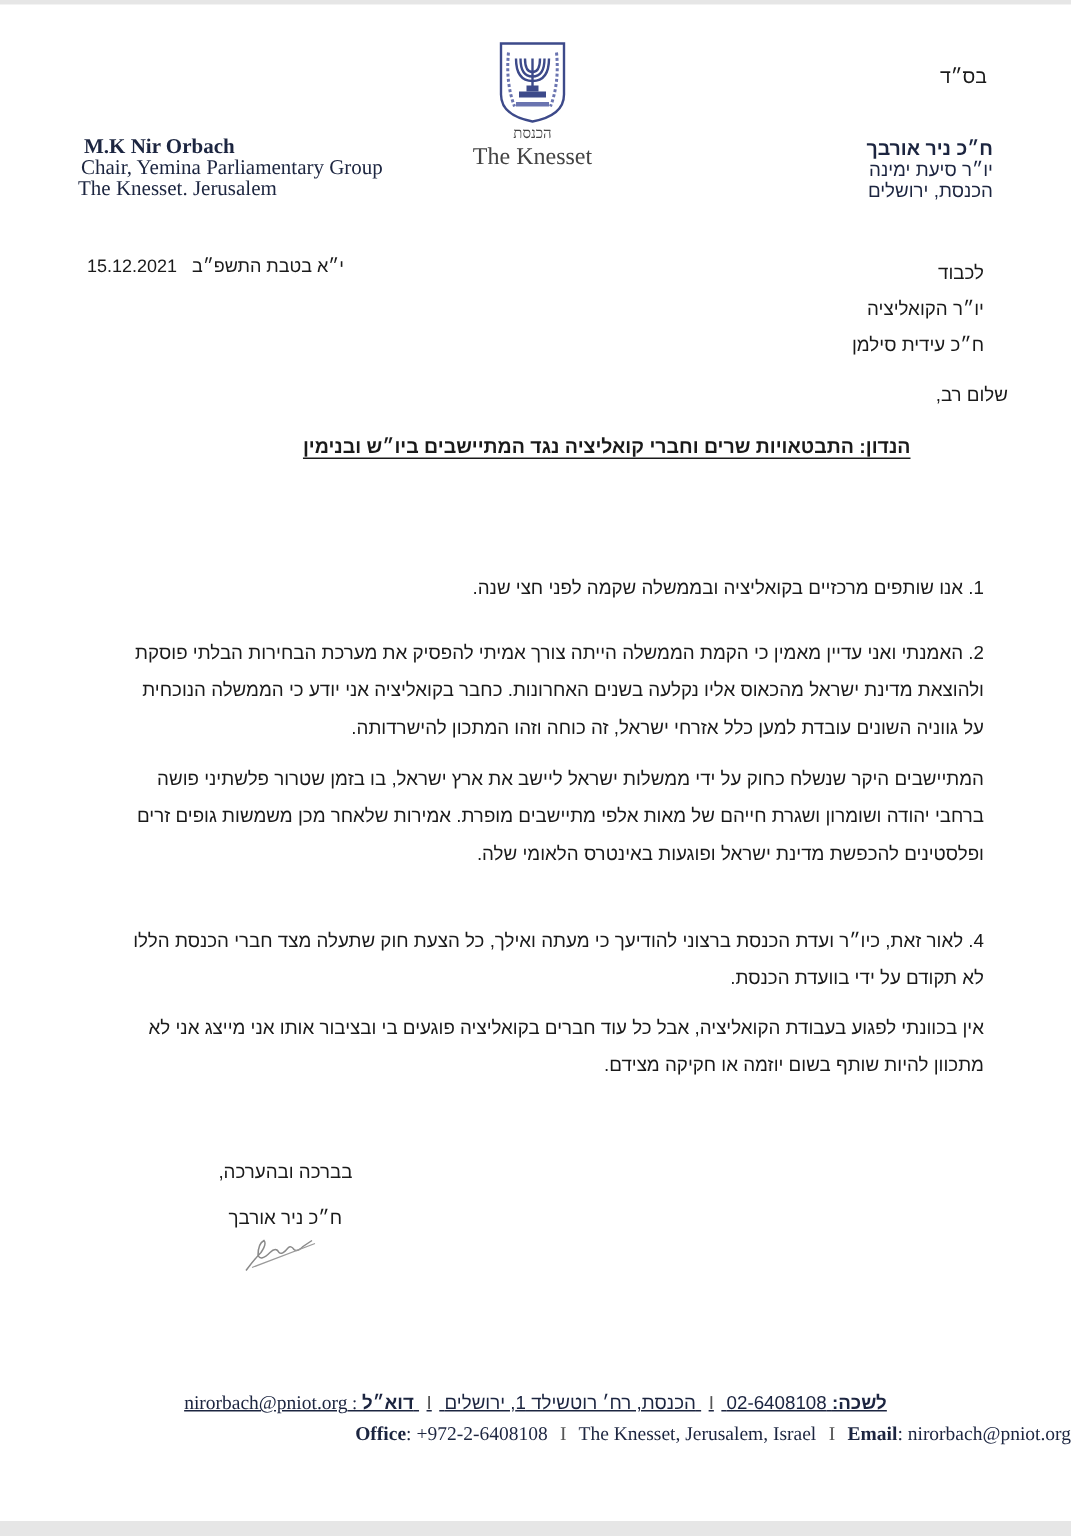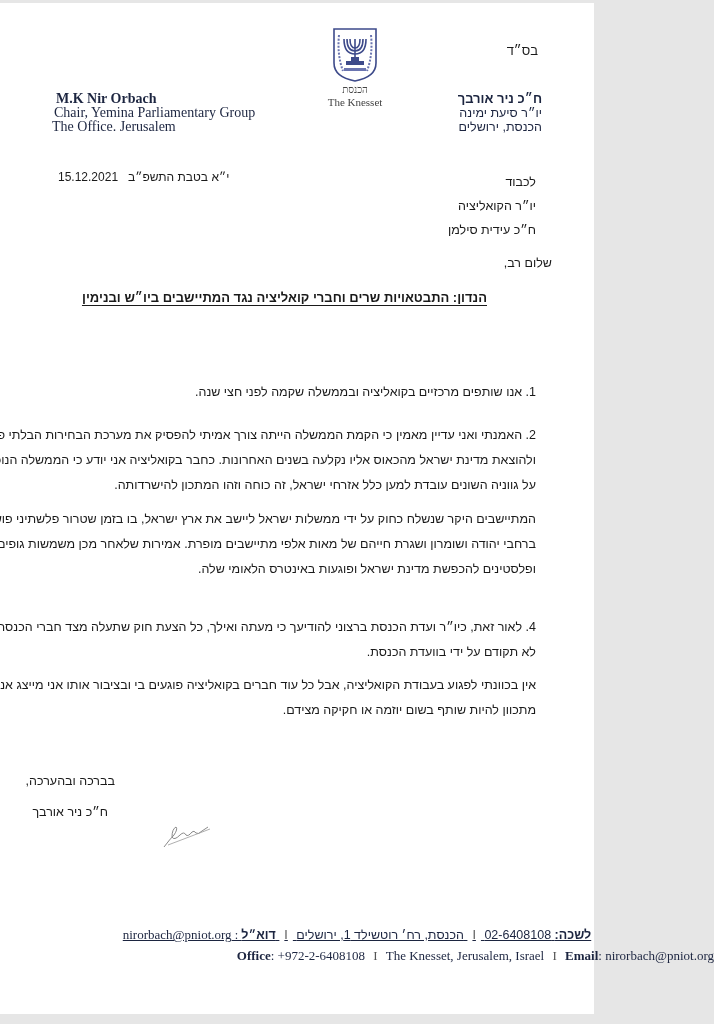--- a/index.html
+++ b/index.html
@@ -4,32 +4,32 @@
 <style>
   html, body { margin: 0; padding: 0; }
   body {
     width: 714px; height: 1024px; overflow: hidden;
     background: #e6e6e6;
     font-family: "Liberation Sans", "DejaVu Sans", sans-serif;
     color: #1a1a1a;
     position: relative;
   }
   .page {
-    position: absolute; left: 0; top: 3px; width: 594px; height: 1011px;
+    position: absolute; left: 0; top: 3px; width: 714px; height: 1011px;
     background: #ffffff;
   }
   .abs { position: absolute; }
   .rtl { direction: rtl; text-align: right; }
   .serif { font-family: "Liberation Serif", "DejaVu Serif", serif; }
 
   
   .bsd { right: 56px; top: 40px; font-size: 13px; }
   .logo { left: 330px; top: 24px; width: 50px; height: 56px; }
   .logo-he { left: 320px; top: 81px; width: 70px; text-align: center; font-size: 10px; color: #444; font-family: "Liberation Serif", serif; }
-  .logo-en { left: 315px; top: 93px; width: 80px; text-align: center; font-size: 11px; color: #444; font-family: "Liberation Serif", serif; }
+  .logo-en { left: 315px; top: 93px; width: 80px; text-align: center; font-size: 16px; color: #444; font-family: "Liberation Serif", serif; }
 
   .en-block { left: 52px; top: 89px; color: #1c2540; font-family: "Liberation Serif", serif; line-height: 14px; }
   .en-block .name { font-weight: bold; font-size: 14px; padding-left: 4px; }
   .en-block .line { font-size: 14px; }
   .en-block .line1 { padding-left: 2px; }
 
   .he-block { right: 52px; top: 89px; color: #1c2540; line-height: 14px; font-size: 12.5px; }
   .he-block .name { font-weight: bold; font-size: 13px; }
 
   
@@ -81,21 +81,21 @@
       <rect x="16" y="34" width="18" height="4" fill="#3d4a8a"></rect>
       <rect x="14" y="41" width="22" height="3" fill="#6a74b0"></rect>
     </svg>
   </div>
   <div class="abs logo-he">הכנסת</div>
   <div class="abs logo-en">The Knesset</div>
 
   <div class="abs en-block">
     <div class="name">M.K Nir Orbach</div>
     <div class="line line1">Chair, Yemina Parliamentary Group</div>
-    <div class="line">The Office. Jerusalem</div>
+    <div class="line">The Knesset. Jerusalem</div>
   </div>
 
   <div class="abs he-block rtl">
     <div class="name">ח״כ ניר אורבך</div>
     <div>יו״ר סיעת ימינה</div>
     <div>הכנסת, ירושלים</div>
   </div>
 
   <div class="abs date">
     <span>י״א בטבת התשפ״ב</span>&nbsp;&nbsp;

